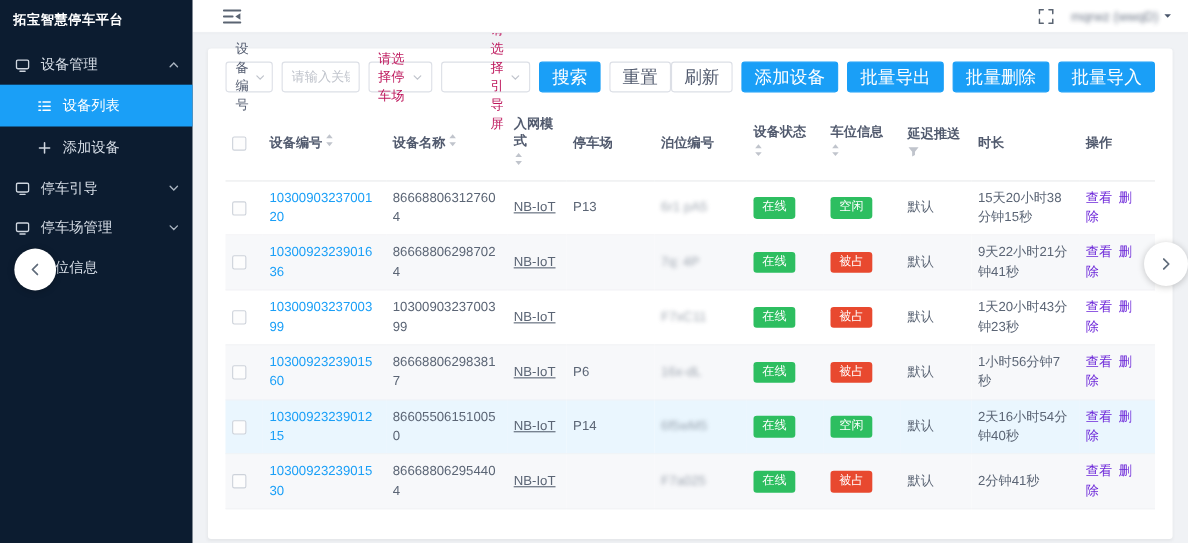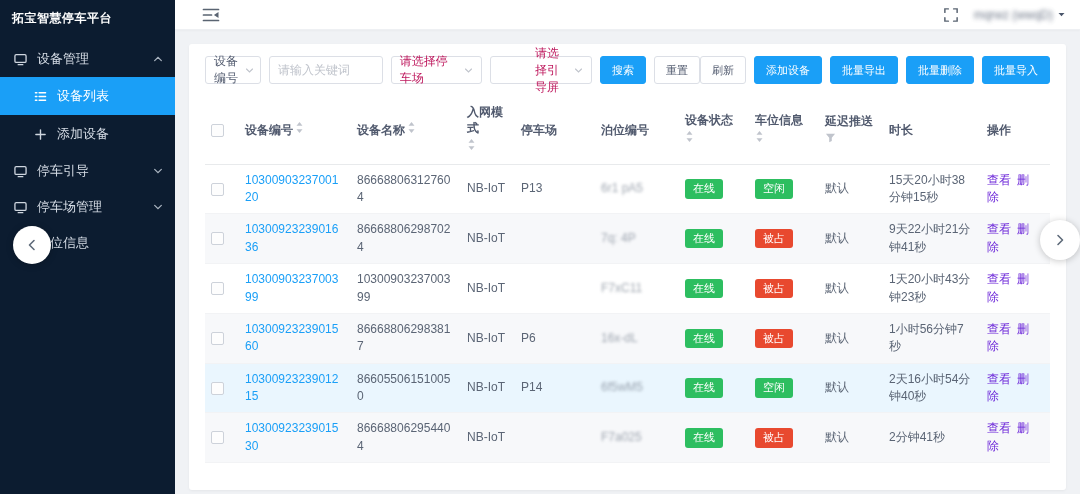--- a/index.html
+++ b/index.html
@@ -37,36 +37,36 @@
   .sel { justify-content:space-between; cursor:pointer; }
   .sel .sel-caret { color:#c0c4cc; margin-left:6px; display:inline-flex; }
   .sel .ph { color:#be185d; }
   .sel .val { color:#515a6e; }
   .w-field { width:66px; padding-right:6px; }
   .w-kw { width:138px; }
   .w-lot { width:110px; }
   .w-scr { width:114px;padding-left:44px; }
   .ctrl input { border:none; outline:none; width:100%; font-size:12px; color:#515a6e; font-family:inherit; background:transparent; }
   .ctrl input::placeholder { color:#c0c4cc; }
-  .btn { height:28px; border-radius:3px; border:1px solid #dcdfe6; background:#fff; color:#515a6e; font-size:11px; padding:0 11px; cursor:pointer; font-family:inherit; white-space:nowrap; }
+  .btn { height:28px; border-radius:3px; border:1px solid #dcdfe6; background:#fff; color:#515a6e; font-size:16px; padding:0 11px; cursor:pointer; font-family:inherit; white-space:nowrap; }
   .btn.primary { background:#1a9ff7; border-color:#1a9ff7; color:#fff; }
   .btn + .btn { margin-left:8px; }
   .filter-row .spacer { flex:1; }
 
   
   table { width:100%; border-collapse:collapse; table-layout:fixed; }
   thead th { text-align:left; font-size:12px; font-weight:bold; color:#515a6e; padding:8px 6px; border-bottom:1px solid #e8eaec; vertical-align:middle; line-height:1.35; }
   thead .th-inner { display:inline-flex; align-items:center; flex-wrap:wrap; gap:2px; }
   tbody td { padding:7px 6px; font-size:12px; color:#5b6575; border-bottom:1px solid #f2f3f5; vertical-align:middle; line-height:1.45; word-break:break-all; }
   tbody tr:nth-child(even) { background:#f7f8fa; }
   tbody tr.hl { background:#eaf6fe; }
   .c-check { width:34px; }
   .col-device-id { width:112px; }
   .col-device-name { width:110px; }
-  .col-network-mode { width:54px; }
+  .col-network-mode { width:54px;text-decoration:underline; }
   .col-parking-lot { width:80px; }
   .col-berth-no { width:84px; }
   .col-device-status { width:70px; }
   .col-slot-status { width:70px; }
   .col-delay-push { width:64px; }
   .col-duration { width:98px; }
   .col-ops { width:69px; }
   .checkbox { display:inline-block; width:13px; height:13px; border:1px solid #cdd2da; border-radius:2px; background:#fdfdfd; cursor:pointer; vertical-align:middle; }
   a.id-link { color:#1a9ff7; text-decoration:none; cursor:pointer; }
   .badge { display:inline-block; padding:2px 8px; border-radius:3px; color:#fff; font-size:11px; line-height:1.4; }

